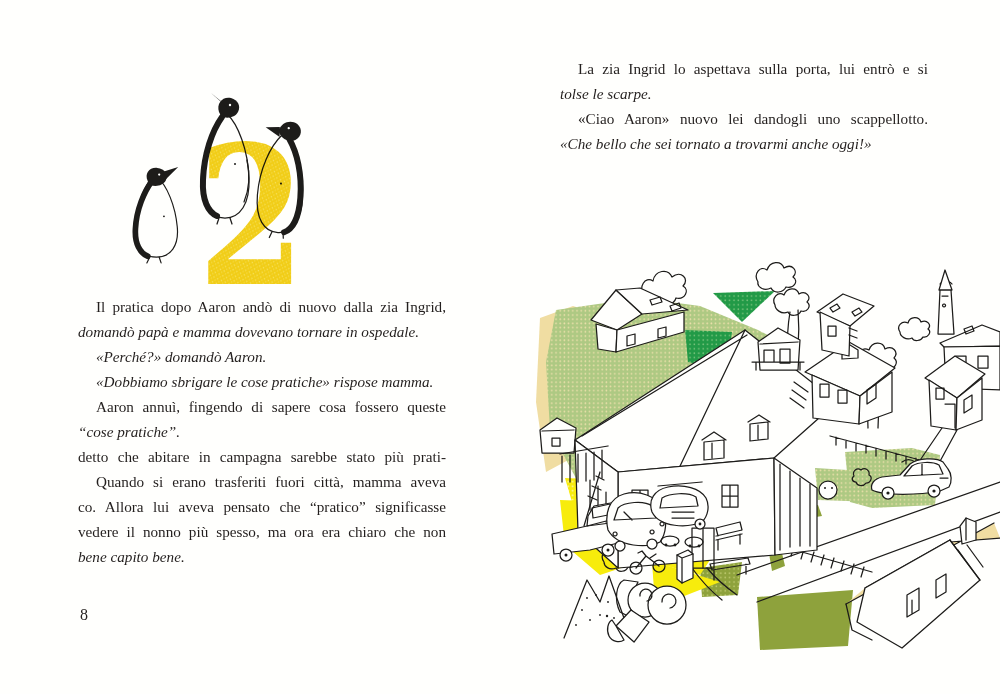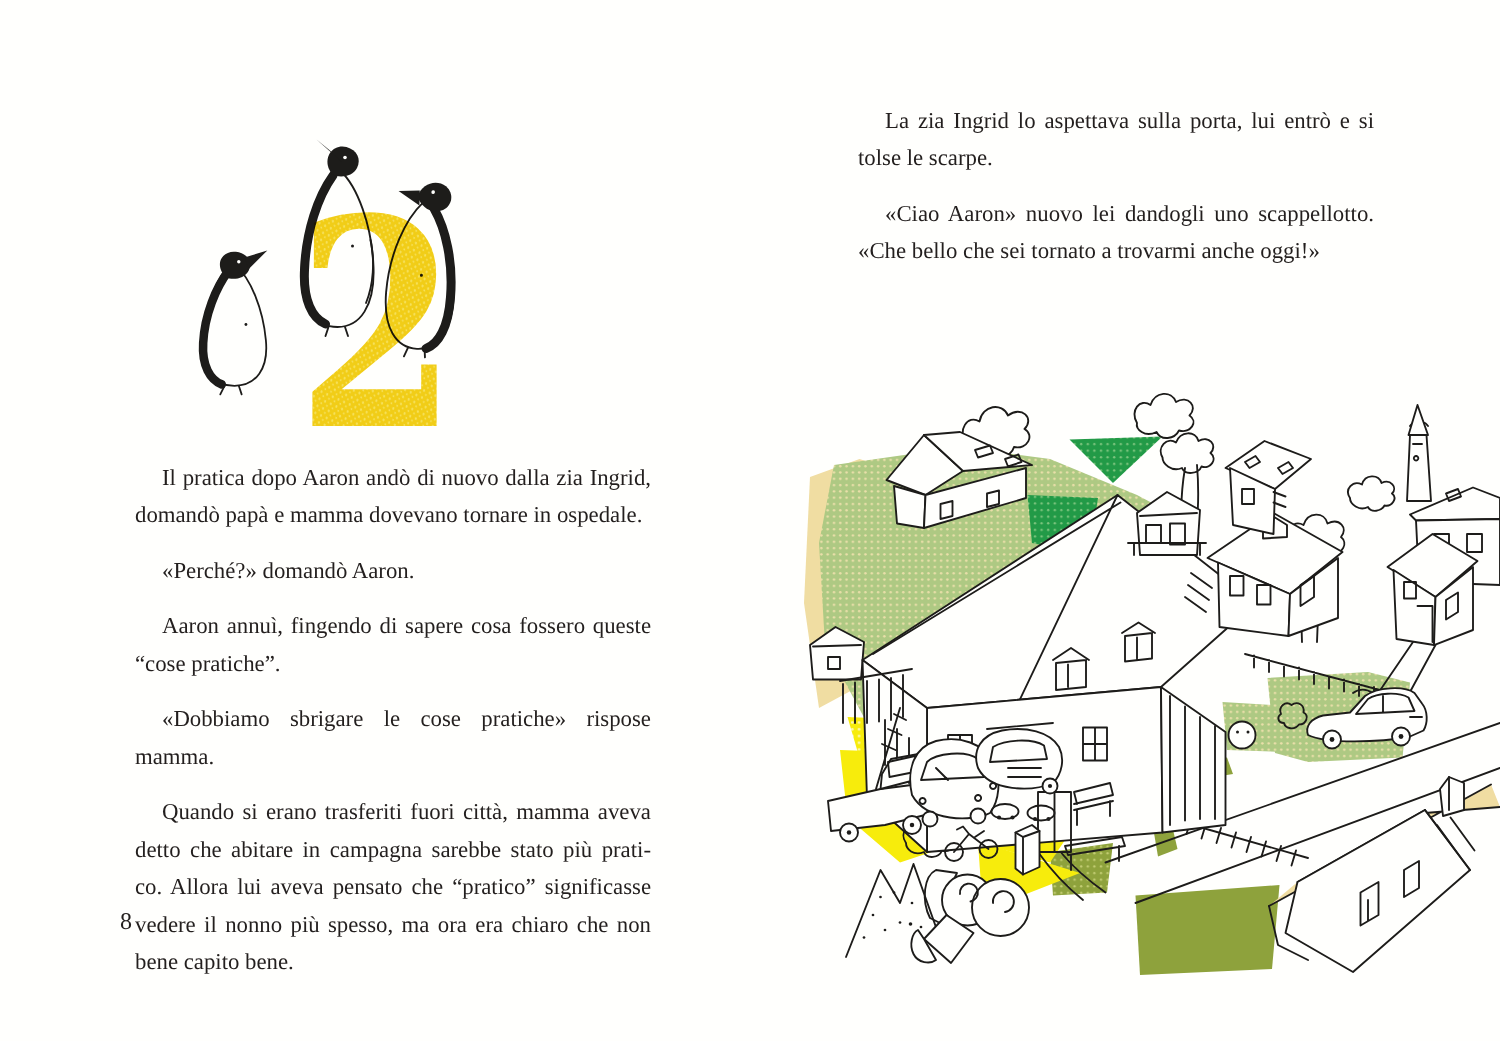--- a/index.html
+++ b/index.html
@@ -1,22 +1,22 @@
 <!DOCTYPE html>
 <html lang="it"><head>
 <meta charset="utf-8">
 <style>
   html,body{margin:0;padding:0;background:#e8e8e8;}
   .spread{position:relative;width:1000px;height:694px;background:#fffffd;overflow:hidden;
           font-family:"Liberation Serif",serif;color:#231f1e;}
   .textblock{position:absolute;font-size:15.2px;line-height:25px;}
-  .textblock .para{margin:12px;}
+  .textblock .para{margin:0;}
   .textblock .line{text-align:justify;text-align-last:justify;white-space:normal;}
   .textblock .line.first{text-indent:18px;}
-  .textblock .line.last{text-align-last:left;}
+  .textblock .line.last{text-align-last:left;font-style:italic;}
   .pagenum{position:absolute;font-size:16px;}
   svg{position:absolute;overflow:visible;}
   .ink{stroke:#1d1c1a;stroke-width:1.25;fill:none;stroke-linecap:round;stroke-linejoin:round;}
   .inkw{stroke:#1d1c1a;stroke-width:1.25;fill:#fffffd;stroke-linecap:round;stroke-linejoin:round;}
   .inkf{fill:#1d1c1a;stroke:none;}
 </style>
 </head>
 <body>
 
 <div class="spread">
@@ -70,29 +70,29 @@
 
     <div class="textblock" style="left:78px;top:294px;width:368px;">
         <div class="para">
           <div class="line first">Il pratica dopo Aaron andò di nuovo dalla zia Ingrid,</div>
           <div class="line last">domandò papà e mamma dovevano tornare in ospedale.</div>
         </div>
         <div class="para">
           <div class="line first last">«Perché?» domandò Aaron.</div>
         </div>
         <div class="para">
+          <div class="line first last">«Dobbiamo sbrigare le cose pratiche» rispose mamma.</div>
+        </div>
+        <div class="para">
           <div class="line first">Aaron annuì, fingendo di sapere cosa fossero queste</div>
           <div class="line last">“cose pratiche”.</div>
         </div>
         <div class="para">
-          <div class="line first last">«Dobbiamo sbrigare le cose pratiche» rispose mamma.</div>
-        </div>
-        <div class="para">
+          <div class="line">detto che abitare in campagna sarebbe stato più prati-</div>
           <div class="line first">Quando si erano trasferiti fuori città, mamma aveva</div>
-          <div class="line">detto che abitare in campagna sarebbe stato più prati-</div>
           <div class="line">co. Allora lui aveva pensato che “pratico” significasse</div>
           <div class="line">vedere il nonno più spesso, ma ora era chiaro che non</div>
           <div class="line last">bene capito bene.</div>
         </div>
       </div>
 
     <div class="pagenum" style="left:80px;top:606px;">8</div>
   </div>
 
   <div>

